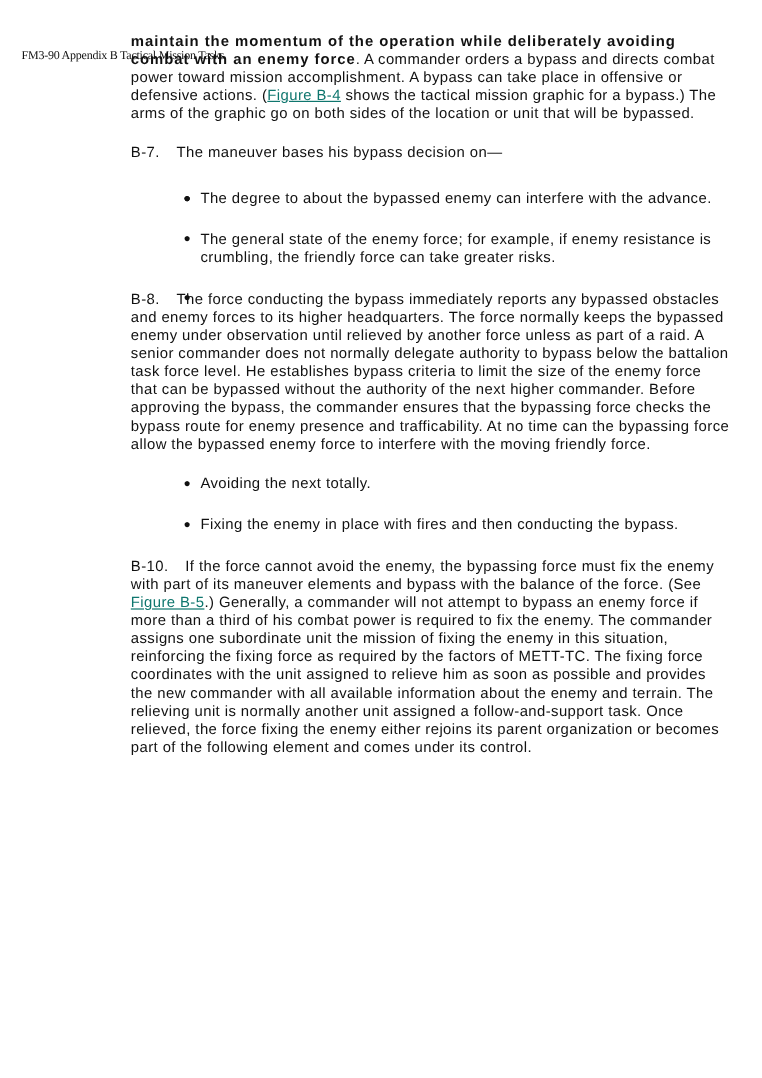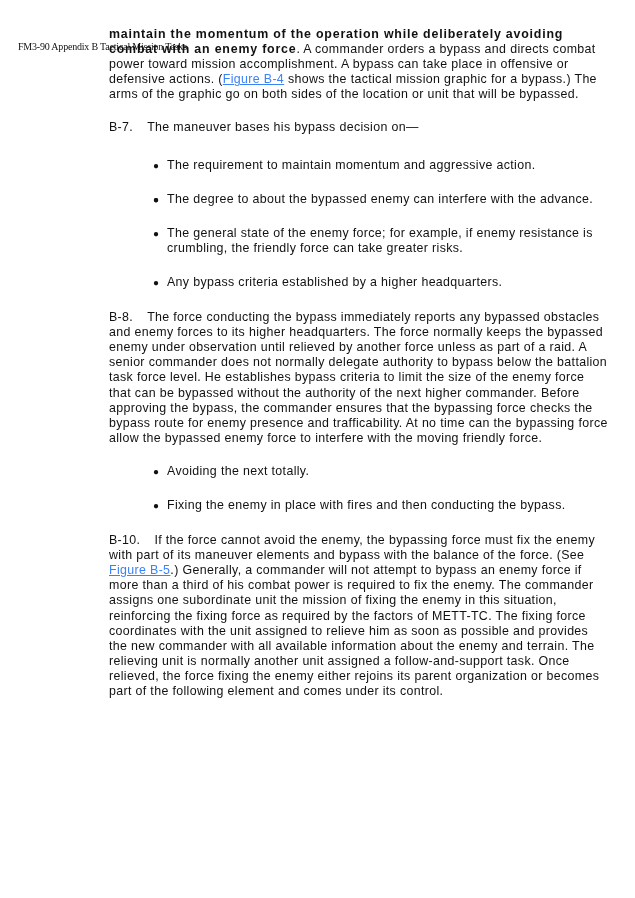--- a/index.html
+++ b/index.html
@@ -9,21 +9,21 @@
       font-family: "Liberation Serif", serif; font-size: 10px; color: #111; letter-spacing: -0.2px; margin-top: 22px;
     }
     .content {
       position: absolute; left: 109px; top: 27px; width: 500px;
       font-family: "Liberation Sans", sans-serif; font-size: 12.4px; line-height: 15.1px;
       letter-spacing: 0.35px; color: #111;
     }
     .para { margin: 0 0 18px 0; }
     .bold { font-weight: bold; letter-spacing: 0.8px; }
     .pnum { margin-right: 14px; }
-    a.link { color: #3b82f6; text-decoration: underline; }
+    a.link { color: #0f766e; text-decoration: underline; }
     ul.bullets { list-style: none; margin: 0 0 20px 0; padding: 0 0 0 58px; }
     ul.bullets li { position: relative; margin: 0 0 19px 0; }
     ul.bullets li .dot {
       position: absolute; left: -14px; top: 0; font-size: 10px;
     }
   </style>
 </head>
 <body>
 
 <div class="header">FM3-90 Appendix B Tactical Mission Tasks</div>
@@ -31,25 +31,25 @@
 <div class="content">
 
   <p class="para">
     <span class="bold">maintain the momentum of the operation while deliberately avoiding combat with an enemy force</span><span>. A commander orders a bypass and directs combat power toward mission accomplishment. A bypass can take place in offensive or defensive actions. (</span><a class="link" href="#">Figure B-4</a><span> shows the tactical mission graphic for a bypass.) The arms of the graphic go on both sides of the location or unit that will be bypassed.</span>
   </p>
 
   <p class="para" style="margin-bottom:22px;">
     <span class="pnum">B-7.</span><span>The maneuver bases his bypass decision on—</span>
   </p>
   <ul class="bullets">
-    <li><span class="dot">●</span><span>The requirement to maintain momentum and aggressive action.</span></li>
+    <li><span class="dot">●</span></li>
     <li><span class="dot">●</span></li>
     <li><span class="dot">●</span><span>The degree to about the bypassed enemy can interfere with the advance.</span></li>
     <li><span class="dot">●</span><span>The general state of the enemy force; for example, if enemy resistance is crumbling, the friendly force can take greater risks.</span></li>
-    <li><span class="dot">●</span><span>Any bypass criteria established by a higher headquarters.</span></li>
+    <li><span class="dot">●</span></li>
   </ul>
 
   <p class="para">
     <span class="pnum">B-8.</span><span>The force conducting the bypass immediately reports any bypassed obstacles and enemy forces to its higher headquarters. The force normally keeps the bypassed enemy under observation until relieved by another force unless as part of a raid. A senior commander does not normally delegate authority to bypass below the battalion task force level. He establishes bypass criteria to limit the size of the enemy force that can be bypassed without the authority of the next higher commander. Before approving the bypass, the commander ensures that the bypassing force checks the bypass route for enemy presence and trafficability. At no time can the bypassing force allow the bypassed enemy force to interfere with the moving friendly force.</span>
   </p>
 
   <ul class="bullets">
     <li><span class="dot">●</span><span>Avoiding the next totally.</span></li>
     <li><span class="dot">●</span><span>Fixing the enemy in place with fires and then conducting the bypass.</span></li>
   </ul>

